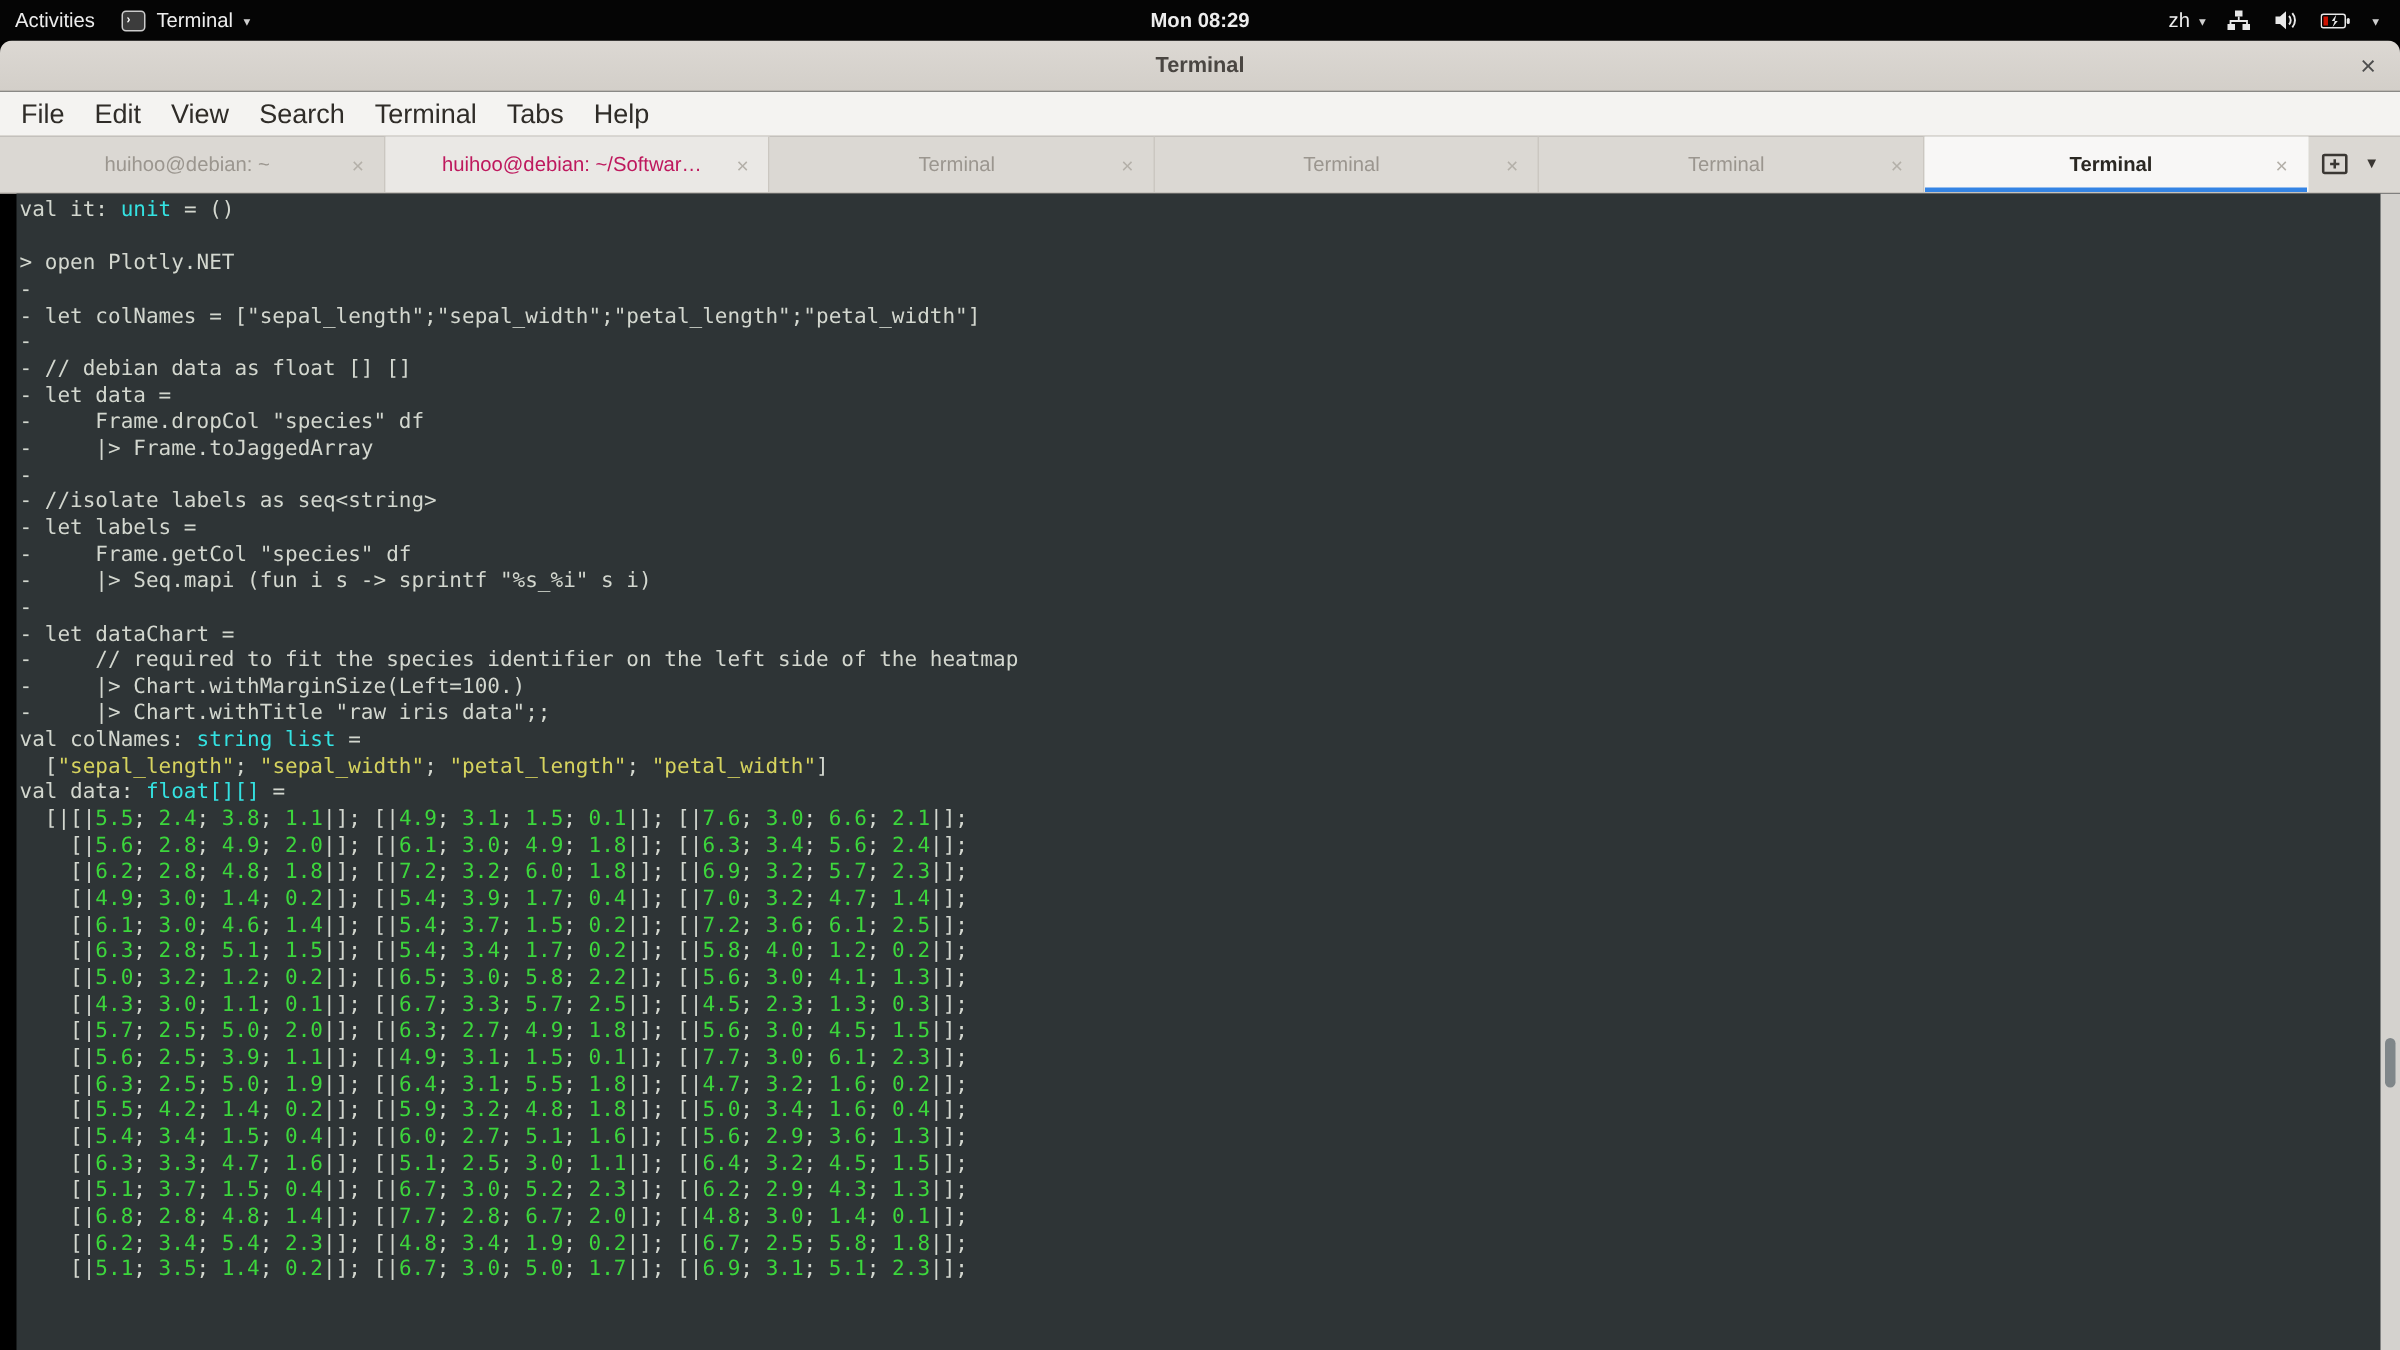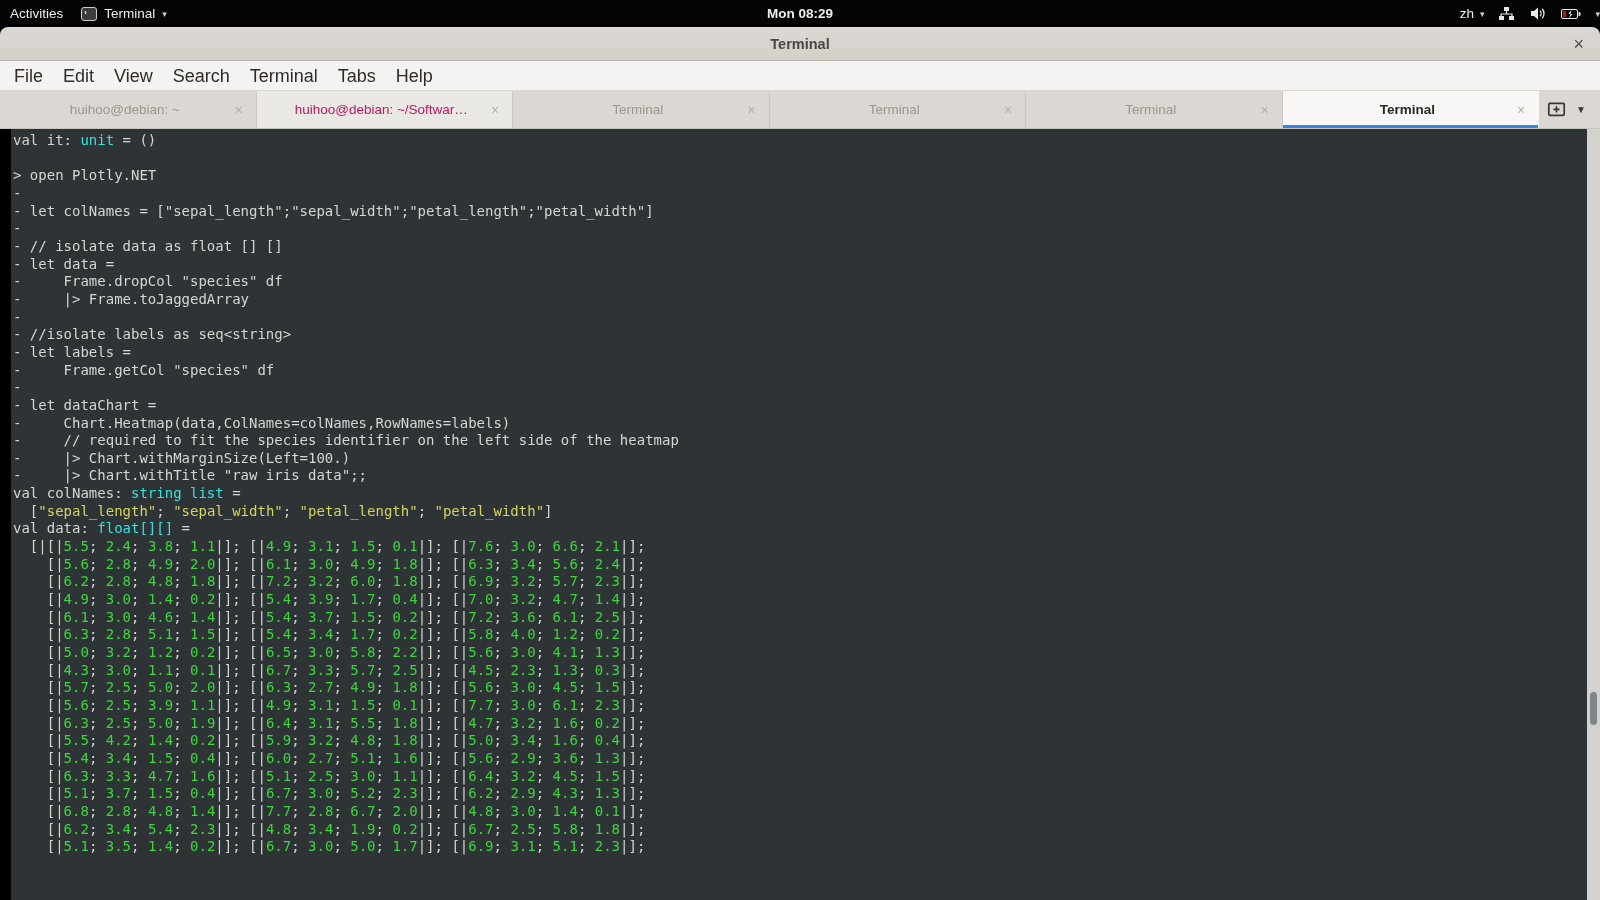--- a/index.html
+++ b/index.html
@@ -11,21 +11,21 @@
   .top-bar { height:27px; background:#050505; color:#ededed; display:flex; align-items:center;
              font-size:13.5px; position:relative; flex:0 0 auto; }
   .tb-left { display:flex; align-items:center; gap:18px; padding-left:10px; }
   .tb-item { background:none; border:none; color:#ededed; font-size:13.5px; font-family:inherit; cursor:default; }
   .tb-app { display:flex; align-items:center; gap:7px; }
   .app-ico { width:16px; height:14px; background:#3c3c3c; border:1px solid #cccccc; border-radius:3px;
              display:inline-flex; align-items:flex-start; justify-content:flex-start; color:#fff;
              font-size:8px; line-height:10px; padding-left:2px; font-weight:bold; }
   .caret { font-size:9px; color:#cfcfcf; }
   .tb-center { position:absolute; left:0; right:0; text-align:center; font-weight:bold; pointer-events:none; }
-  .tb-right { margin-left:auto; display:flex; align-items:center; gap:14px; position:relative;text-align:right; }
+  .tb-right { margin-left:auto; display:flex; align-items:center; gap:14px; padding-right:14px; position:relative;text-align:right; }
   .kbd-layout { display:flex; align-items:center; gap:6px; }
   .tb-right svg { display:block; }
 
   
   .title-bar { height:34px; background:linear-gradient(#dcd8d3,#d3cfc9); border-bottom:1px solid #bab6b0;
                border-radius:8px 8px 0 0; position:relative; display:flex; align-items:center; justify-content:center;
                flex:0 0 auto; }
   .wt { font-size:14.5px; font-weight:bold; color:#4a4642; }
   .win-close { position:absolute; right:16px; top:4px; background:none; border:none; font-size:18px;
                color:#4d4d4d; line-height:26px; cursor:default; font-family:inherit; }
@@ -167,31 +167,31 @@
   </div>
 
   <div class="terminal">
     <div class="term-lines" id="term-lines">
         <div class="term-line"><span class="c-fg">val it: </span><span class="c-cyan">unit</span><span class="c-fg"> = ()</span></div>
         <div class="term-line">&nbsp;</div>
         <div class="term-line"><span class="c-fg">&gt; open Plotly.NET</span></div>
         <div class="term-line"><span class="c-fg">- </span></div>
         <div class="term-line"><span class="c-fg">- let colNames = ["sepal_length";"sepal_width";"petal_length";"petal_width"]</span></div>
         <div class="term-line"><span class="c-fg">- </span></div>
-        <div class="term-line"><span class="c-fg">- // isolate data as float [] []</span></div>
+        <div class="term-line"><span class="c-fg">- // debian data as float [] []</span></div>
         <div class="term-line"><span class="c-fg">- let data =</span></div>
         <div class="term-line"><span class="c-fg">-     Frame.dropCol "species" df</span></div>
         <div class="term-line"><span class="c-fg">-     |&gt; Frame.toJaggedArray</span></div>
         <div class="term-line"><span class="c-fg">- </span></div>
         <div class="term-line"><span class="c-fg">- //isolate labels as seq&lt;string&gt;</span></div>
         <div class="term-line"><span class="c-fg">- let labels =</span></div>
         <div class="term-line"><span class="c-fg">-     Frame.getCol "species" df</span></div>
+        <div class="term-line"><span class="c-fg">-     |&gt; Seq.mapi (fun i s -&gt; sprintf "%s_%i" s i)</span></div>
         <div class="term-line"><span class="c-fg">- </span></div>
         <div class="term-line"><span class="c-fg">- let dataChart =</span></div>
-        <div class="term-line"><span class="c-fg">-     Chart.Heatmap(data,ColNames=colNames,RowNames=labels)</span></div>
         <div class="term-line"><span class="c-fg">-     // required to fit the species identifier on the left side of the heatmap</span></div>
         <div class="term-line"><span class="c-fg">-     |&gt; Chart.withMarginSize(Left=100.)</span></div>
         <div class="term-line"><span class="c-fg">-     |&gt; Chart.withTitle "raw iris data";;</span></div>
         <div class="term-line"><span class="c-fg">val colNames: </span><span class="c-cyan">string list</span><span class="c-fg"> =</span></div>
         <div class="term-line"><span class="c-fg">  [</span><span class="c-yel">"sepal_length"</span><span class="c-fg">; </span><span class="c-yel">"sepal_width"</span><span class="c-fg">; </span><span class="c-yel">"petal_length"</span><span class="c-fg">; </span><span class="c-yel">"petal_width"</span><span class="c-fg">]</span></div>
         <div class="term-line"><span class="c-fg">val data: </span><span class="c-cyan">float[][]</span><span class="c-fg"> =</span></div>
         <div class="term-line"><span class="c-fg">  [|[|</span><span class="c-green">5.5</span><span class="c-fg">; </span><span class="c-green">2.4</span><span class="c-fg">; </span><span class="c-green">3.8</span><span class="c-fg">; </span><span class="c-green">1.1</span><span class="c-fg">|]; [|</span><span class="c-green">4.9</span><span class="c-fg">; </span><span class="c-green">3.1</span><span class="c-fg">; </span><span class="c-green">1.5</span><span class="c-fg">; </span><span class="c-green">0.1</span><span class="c-fg">|]; [|</span><span class="c-green">7.6</span><span class="c-fg">; </span><span class="c-green">3.0</span><span class="c-fg">; </span><span class="c-green">6.6</span><span class="c-fg">; </span><span class="c-green">2.1</span><span class="c-fg">|];</span></div>
         <div class="term-line"><span class="c-fg">    [|</span><span class="c-green">5.6</span><span class="c-fg">; </span><span class="c-green">2.8</span><span class="c-fg">; </span><span class="c-green">4.9</span><span class="c-fg">; </span><span class="c-green">2.0</span><span class="c-fg">|]; [|</span><span class="c-green">6.1</span><span class="c-fg">; </span><span class="c-green">3.0</span><span class="c-fg">; </span><span class="c-green">4.9</span><span class="c-fg">; </span><span class="c-green">1.8</span><span class="c-fg">|]; [|</span><span class="c-green">6.3</span><span class="c-fg">; </span><span class="c-green">3.4</span><span class="c-fg">; </span><span class="c-green">5.6</span><span class="c-fg">; </span><span class="c-green">2.4</span><span class="c-fg">|];</span></div>
         <div class="term-line"><span class="c-fg">    [|</span><span class="c-green">6.2</span><span class="c-fg">; </span><span class="c-green">2.8</span><span class="c-fg">; </span><span class="c-green">4.8</span><span class="c-fg">; </span><span class="c-green">1.8</span><span class="c-fg">|]; [|</span><span class="c-green">7.2</span><span class="c-fg">; </span><span class="c-green">3.2</span><span class="c-fg">; </span><span class="c-green">6.0</span><span class="c-fg">; </span><span class="c-green">1.8</span><span class="c-fg">|]; [|</span><span class="c-green">6.9</span><span class="c-fg">; </span><span class="c-green">3.2</span><span class="c-fg">; </span><span class="c-green">5.7</span><span class="c-fg">; </span><span class="c-green">2.3</span><span class="c-fg">|];</span></div>
         <div class="term-line"><span class="c-fg">    [|</span><span class="c-green">4.9</span><span class="c-fg">; </span><span class="c-green">3.0</span><span class="c-fg">; </span><span class="c-green">1.4</span><span class="c-fg">; </span><span class="c-green">0.2</span><span class="c-fg">|]; [|</span><span class="c-green">5.4</span><span class="c-fg">; </span><span class="c-green">3.9</span><span class="c-fg">; </span><span class="c-green">1.7</span><span class="c-fg">; </span><span class="c-green">0.4</span><span class="c-fg">|]; [|</span><span class="c-green">7.0</span><span class="c-fg">; </span><span class="c-green">3.2</span><span class="c-fg">; </span><span class="c-green">4.7</span><span class="c-fg">; </span><span class="c-green">1.4</span><span class="c-fg">|];</span></div>

